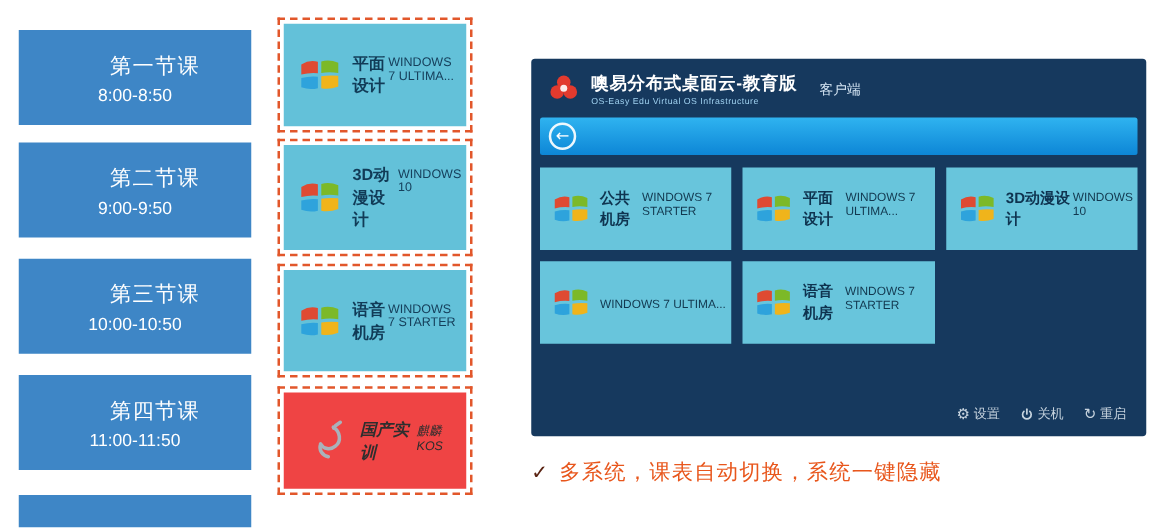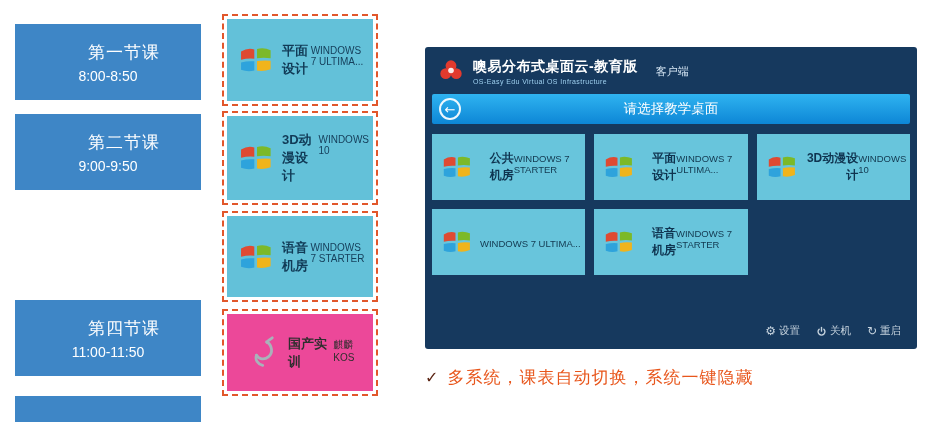--- a/index.html
+++ b/index.html
@@ -10,21 +10,21 @@
   .sched-box { position:absolute; left:15px; width:186px; height:76px; background:#3e86c6;
     color:#ffffff; display:flex; flex-direction:column; align-items:center; justify-content:center; }
   .sched-title { font-size:17px; letter-spacing:1px;margin-left:32px; }
   .sched-time  { font-size:14px; margin-top:4px; }
 
   
   .dash-box { position:absolute; left:222px; width:156px; border:2px dashed #e2572b;
     background:#ffffff; padding:3px; }
   .card { width:100%; height:100%; background:#63c1d9; display:flex; align-items:center;
     gap:9px; padding:0 4px 0 12px; }
-  .card.white { background:#ec4899; padding-left:16px; }
+  .card.white { background:#ef4444; padding-left:16px;font-style:italic; }
   .card-text { display:flex; flex-direction:row; }
   .card-name { font-size:13px; font-weight:700; color:#113b57; }
   .card-os   { font-size:10px; color:#16405c; margin-top:3px; }
   .card.white .card-name, .card.white .card-os { color:#2e2e2e; }
   .winlogo { width:34px; height:34px; flex:0 0 auto; }
   .kylin-logo { width:36px; height:36px; flex:0 0 auto; }
 
   
   .client-window { position:absolute; left:425px; top:47px; width:492px; height:302px;
     background:#16395e; border-radius:3px; }
@@ -39,21 +39,21 @@
     display:flex; align-items:center; justify-content:center; }
   .cw-back { position:absolute; left:7px; top:4px; width:22px; height:22px; border-radius:50%;
     border:2px solid rgba(255,255,255,0.92); color:#ffffff; display:flex; align-items:center;
     justify-content:center; font-size:13px; line-height:1; cursor:pointer;
     font-family:"DejaVu Sans",sans-serif; }
   .cw-banner-text { font-size:13.5px; color:#ffffff; }
   .cw-grid { margin:10px 7px 0; display:grid; grid-template-columns:repeat(3,1fr); gap:9px; }
   .tile { height:66px; background:#68c5dc; display:flex; align-items:center; gap:8px;
     padding-left:10px; cursor:pointer; }
   .tile .winlogo { width:30px; height:30px; }
-  .tile-name { font-size:12px; font-weight:700; color:#0f3450;text-align:right; }
+  .tile-name { font-size:12px; font-weight:700; color:#0f3450; }
   .tile-os { font-size:9.5px; color:#12384f; margin-top:3px; }
   .cw-footer { position:absolute; right:16px; bottom:11px; display:flex; gap:16px;
     align-items:center; color:#c6d3de; font-size:10.5px; }
   .cw-footer .fitem { display:flex; align-items:center; gap:3px; cursor:pointer; }
   .ficon { font-size:12px; line-height:1; font-family:"DejaVu Sans",sans-serif; }
   .ficon-svg { width:11px; height:11px; display:block; }
 
   
   .caption { position:absolute; left:425px; top:366px; display:flex; align-items:center; gap:9px; }
   .caption-check { font-size:16px; color:#5a2312; font-family:"DejaVu Sans",sans-serif; }
@@ -75,20 +75,24 @@
 
 <div class="canvas">
 
   <div class="sched-box" style="top:24px">
     <div class="sched-title">第一节课</div>
     <div class="sched-time">8:00-8:50</div>
   </div>
   <div class="sched-box" style="top:114px">
     <div class="sched-title">第二节课</div>
     <div class="sched-time">9:00-9:50</div>
+  </div>
+  <div class="sched-box" style="top:207px">
+    <div class="sched-title">第三节课</div>
+    <div class="sched-time">10:00-10:50</div>
   </div>
   <div class="sched-box" style="top:300px">
     <div class="sched-title">第四节课</div>
     <div class="sched-time">11:00-11:50</div>
   </div>
   <div class="sched-box" style="top:396px;height:26px"></div>
 
   <div class="dash-box" style="top:14px;height:92px">
     <div class="card">
       <svg class="winlogo" viewBox="0 0 100 100">
@@ -153,21 +157,20 @@
         <div class="cw-title">噢易分布式桌面云-教育版</div>
         <div class="cw-subtitle">OS-Easy Edu Virtual OS Infrastructure</div>
       </div>
       <div class="cw-clienttag">客户端</div>
     </div>
 
     <div class="cw-banner">
       <div class="cw-back">
         <span>←</span>
       </div>
-      <div class="cw-banner-text">请选择教学桌面</div>
     </div>
 
     <div class="cw-grid">
       <div class="tile">
         <svg class="winlogo" viewBox="0 0 100 100">
             <use href="#winflag"></use>
           </svg>
         <div class="card-text">
           <div class="tile-name">公共机房</div>
           <div class="tile-os">WINDOWS 7 STARTER</div>

